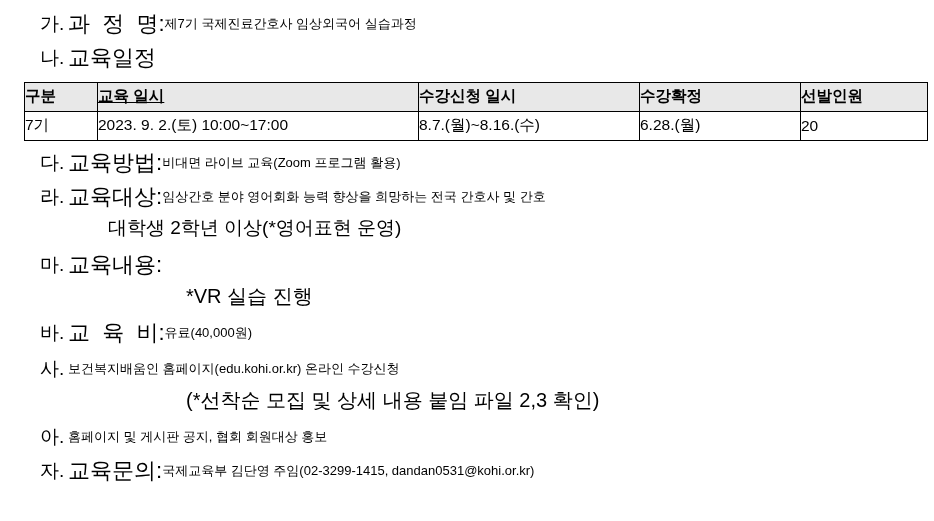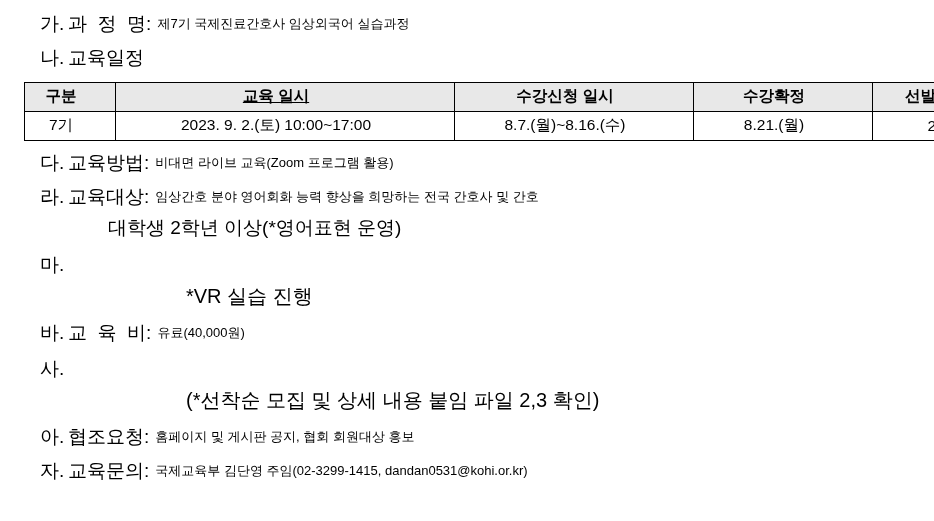--- a/index.html
+++ b/index.html
@@ -29,25 +29,25 @@
   .marker {
     flex: 0 0 auto;
     width: 28px;
     font-size: 19px;
     line-height: 28px;
     text-align: left;
     padding-left: 22px;
   }
   .label {
     flex: 0 0 auto;
-    font-size: 19px;
+    font-size: 22px;
     line-height: 28px;
     font-weight: 400;
     white-space: pre;
-    margin-right: 6px;
+    margin-right: 0;
   }
   .value {
     flex: 1 1 auto;
     font-size: 13px;
     line-height: 28px;
   }
   .sub-indent {
     padding-left: 90px;
     font-size: 19px;
     line-height: 30px;
@@ -59,24 +59,24 @@
   }
   
   table.schedule {
     border-collapse: collapse;
     width: 898px;
     margin: 10px 0 8px 6px;
     table-layout: fixed;
   }
   table.schedule th, table.schedule td {
     border: 1px solid #000000;
-    text-align: center;
+    text-align: left;
     font-size: 15.5px;
     font-weight: 400;
-    padding: 3px 18px 4px 0;
+    padding: 3px 0 4px 0;
     white-space: nowrap;
   }
   table.schedule th {
     font-weight: 700;
     font-size: 15.5px;
   }
   table.schedule thead tr {
     background: #e8e8e8;
   }
   .col-gubun   { width: 72px; }
@@ -113,58 +113,59 @@
         <th class="col-apply">수강신청 일시</th>
         <th class="col-confirm">수강확정</th>
         <th class="col-count">선발인원</th>
       </tr>
     </thead>
     <tbody>
       <tr>
         <td>7기</td>
         <td>2023.  9.  2.(토)  10:00~17:00</td>
         <td>8.7.(월)~8.16.(수)</td>
-        <td>8.21.(월)</td>
+        <td>6.28.(월)</td>
         <td>20</td>
       </tr>
     </tbody>
   </table>
 
   <div class="row">
     <div class="marker">다.</div>
     <div class="label">교육방법:</div>
     <div class="value">비대면 라이브 교육(Zoom 프로그램 활용)</div>
   </div>
 
   <div class="row tight">
     <div class="marker">라.</div>
     <div class="label">교육대상:</div>
     <div class="value">임상간호 분야 영어회화 능력 향상을 희망하는 전국 간호사 및 간호</div>
   </div>
   <div class="sub-indent">대학생 2학년 이상(*영어표현 운영)</div>
 
   <div class="row tight mt8">
     <div class="marker">마.</div>
+    <div class="label">교육내용:</div>
   </div>
   <div class="sub-indent-2">*VR 실습 진행</div>
 
   <div class="row mt8">
     <div class="marker">바.</div>
     <div class="label">교  육  비:</div>
     <div class="value">유료(40,000원)</div>
   </div>
 
   <div class="row tight mt8">
     <div class="marker">사.</div>
+    <div class="value">보건복지배움인 홈페이지(edu.kohi.or.kr) 온라인 수강신청</div>
   </div>
   <div class="sub-indent-2">(*선착순 모집 및 상세 내용 붙임 파일 2,3 확인)</div>
 
   <div class="row mt8">
     <div class="marker">아.</div>
-    <div class="label">협조요청:</div>
     <div class="value">홈페이지 및 게시판 공지, 협회 회원대상 홍보</div>
   </div>
 
   <div class="row mt2">
     <div class="marker">자.</div>
     <div class="label">교육문의:</div>
     <div class="value">국제교육부 김단영 주임(02-3299-1415, dandan0531@kohi.or.kr)</div>
   </div>
 
 </div>

